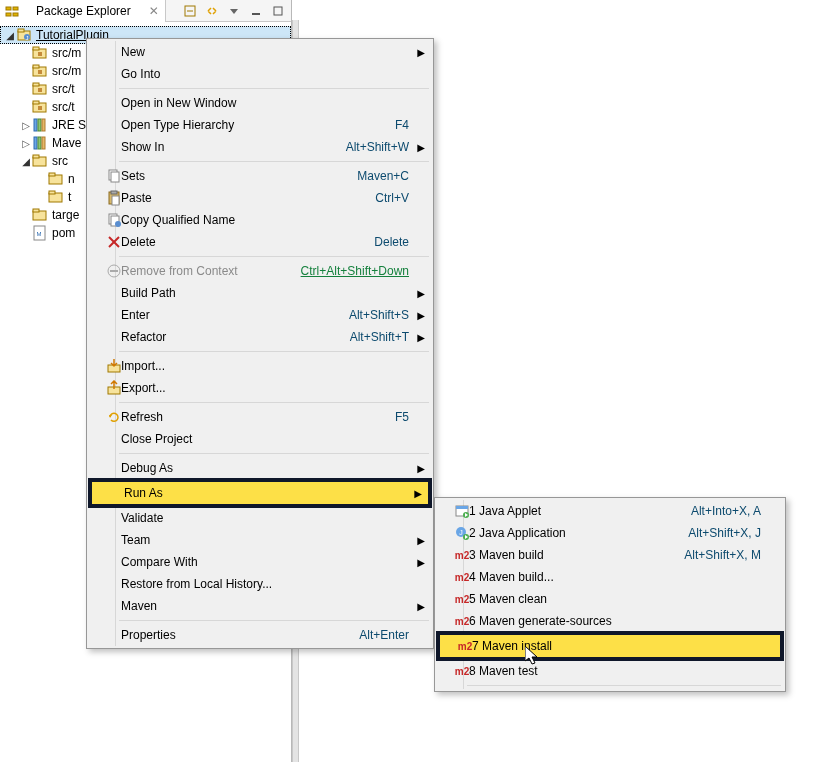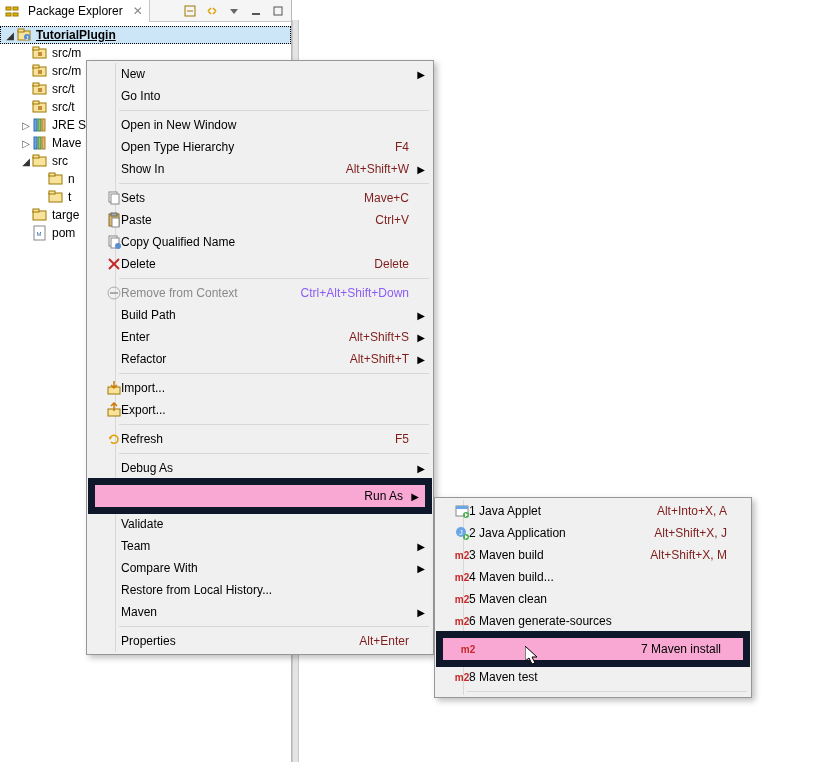--- a/index.html
+++ b/index.html
@@ -34,21 +34,21 @@
     border-bottom: 1px solid #c8c8c8;
     box-sizing: border-box;
   }
   .view-tab {
     display: flex;
     align-items: center;
     height: 22px;
     padding: 0 6px 0 4px;
     background: #fff;
     border-right: 1px solid #c8c8c8;
-    gap: 8px;
+    gap: 16px;
   }
   .view-tab .ic { width:16px; height:16px; display:flex; align-items:center; justify-content:center; }
   .view-tab-title { font-size: 12px; }
   .view-tab-close { color:#888; font-size:12px; margin-left:2px; cursor:pointer;}
   .view-toolbar {
     margin-left: auto;
     display: flex;
     align-items: center;
     gap: 4px;
     padding: 0 4px;
@@ -77,21 +77,21 @@
   .tree-row .ic {
     width: 16px; height: 16px;
     display:flex; align-items:center; justify-content:center;
     margin-right: 4px;
   }
   .tree-row.selected {
     background: #cde6f7;
     outline: 1px dotted #000;
     outline-offset: -1px;
   }
-  .tree-row.selected .label { text-decoration: underline; font-weight: bold; }
+  .tree-row.selected .label { text-decoration: underline; }
 
   .ind0 { padding-left: 4px; }
   .ind1 { padding-left: 20px; }
   .ind2 { padding-left: 36px; }
 
   
   .divider {
     position: absolute;
     left: 292px;
     top: 20px;
@@ -129,45 +129,44 @@
   .menu-item.disabled { color:#8a8a8a; }
   .menu-item .mi-icon {
     position: absolute;
     left: 16px;
     width: 18px; height: 18px;
     display:flex; align-items:center; justify-content:center;
   }
   .menu-item .mi-label { flex: 0 0 auto; }
   .menu-item .mi-accel {
     margin-left: auto;
-    color: #7f1d1d;
+    color: #0c4a6e;
     padding-left: 40px;
   }
-  .menu-item.disabled .mi-accel { color:#8b5cf6; }
+  .menu-item.disabled .mi-accel { color:#15803d;text-decoration:underline; }
   .menu-item .mi-sub {
     position:absolute;
     right: 6px;
     font-size: 10px;
     color:#000;
   }
   .menu-sep {
     height: 1px;
     background: #d7d7d7;
     margin: 3px 2px 3px 30px;
   }
   .menu-item.highlight {
-    background: #f9a8d4;
-    border: 7px solid #0f172a;
+    background: #fde047;
+    border: 4px solid #0f172a;
     margin: -1px;
     height: 22px;
-    justify-content: flex-end;
-  }
-
-  .menu1 { left: 86px; top: 38px; width: 348px; margin-top: 22px; }
-  .menu2 { left: 434px; top: 497px; width: 318px; }
+  }
+
+  .menu1 { left: 86px; top: 38px; width: 348px; }
+  .menu2 { left: 434px; top: 497px; width: 352px; }
 
   
   .cursor {
     position: absolute;
     left: 525px;
     top: 646px;
     width: 16px;
     height: 22px;
     pointer-events: none;
   }
@@ -379,21 +378,21 @@
     </div>
     <div class="menu-sep"></div>
     <div class="menu-item">
       <span class="mi-icon">
         <svg width="16" height="16">
           <rect x="3" y="2" width="8" height="10" fill="#fff" stroke="#888"></rect>
           <rect x="5" y="4" width="8" height="10" fill="#fff" stroke="#888"></rect>
         </svg>
       </span>
       <span class="mi-label">Sets</span>
-      <span class="mi-accel">Mave+C</span>
+      <span class="mi-accel">Maven+C</span>
     </div>
     <div class="menu-item">
       <span class="mi-icon">
         <svg width="16" height="16">
           <rect x="3" y="2" width="10" height="12" fill="#d9b96a" stroke="#8a6a20"></rect>
           <rect x="5" y="1" width="6" height="3" fill="#aaa" stroke="#666"></rect>
           <rect x="6" y="6" width="7" height="9" fill="#fff" stroke="#888"></rect>
         </svg>
       </span>
       <span class="mi-label">Paste</span>
@@ -466,20 +465,23 @@
     <div class="menu-sep"></div>
     <div class="menu-item">
       <span class="mi-icon">
         <svg width="16" height="16">
           <path d="M4 8 A4 4 0 1 1 5 11" fill="none" stroke="#e0a000" stroke-width="1.5"></path>
           <polygon points="3,6 6,6 4,9" fill="#e0a000"></polygon>
         </svg>
       </span>
       <span class="mi-label">Refresh</span>
       <span class="mi-accel">F5</span>
+    </div>
+    <div class="menu-item">
+      <span class="mi-label">Close Project</span>
     </div>
     <div class="menu-sep"></div>
     <div class="menu-item">
       <span class="mi-label">Debug As</span>
       <span class="mi-sub">▶</span>
     </div>
     <div class="menu-item highlight">
       <span class="mi-label">Run As</span>
       <span class="mi-sub">▶</span>
     </div>

